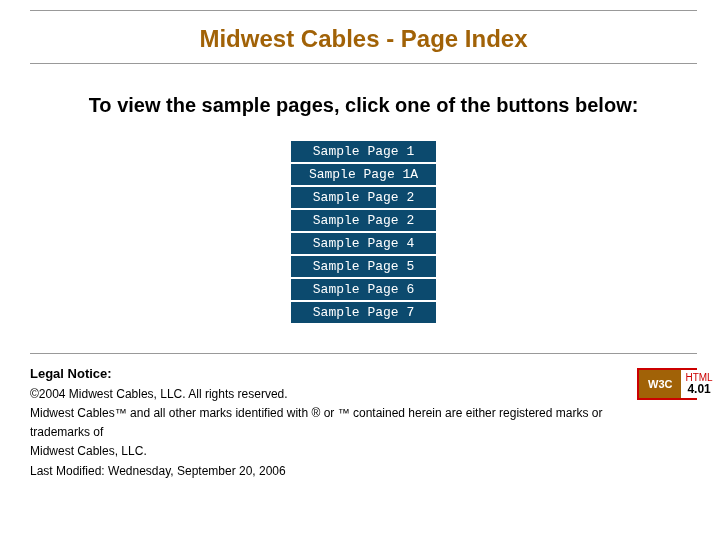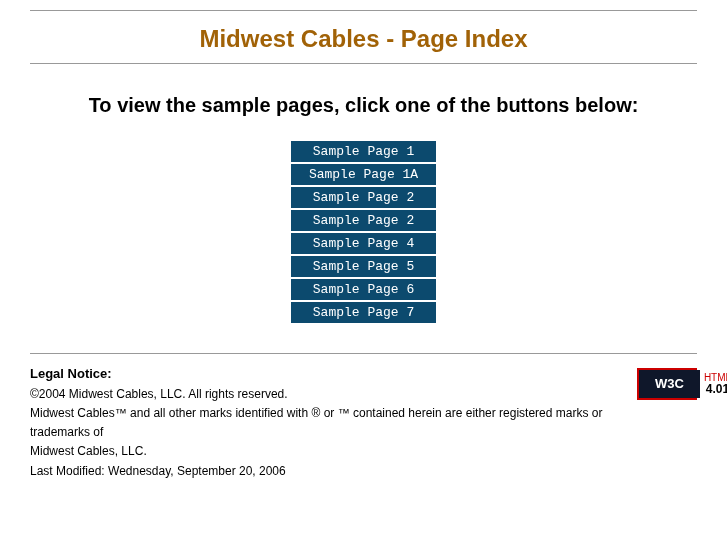--- a/index.html
+++ b/index.html
@@ -96,28 +96,28 @@
       border: 2px solid #c00;
       display: flex;
       align-items: stretch;
       font-size: 10px;
       font-weight: bold;
       width: 60px;
       height: 32px;
     }
 
     .w3c-left {
-      background: #0f172a;
+      background: #a16207;
       color: #fff;
       display: flex;
       flex-direction: column;
       align-items: center;
       justify-content: center;
-      padding: 2px 16px;
-      font-size: 13px;
+      padding: 2px 9px;
+      font-size: 11px;
       font-weight: bold;
       line-height: 1.1;
     }
 
     .w3c-right {
       background: #fff;
       color: #c00;
       display: flex;
       flex-direction: column;
       align-items: center;

